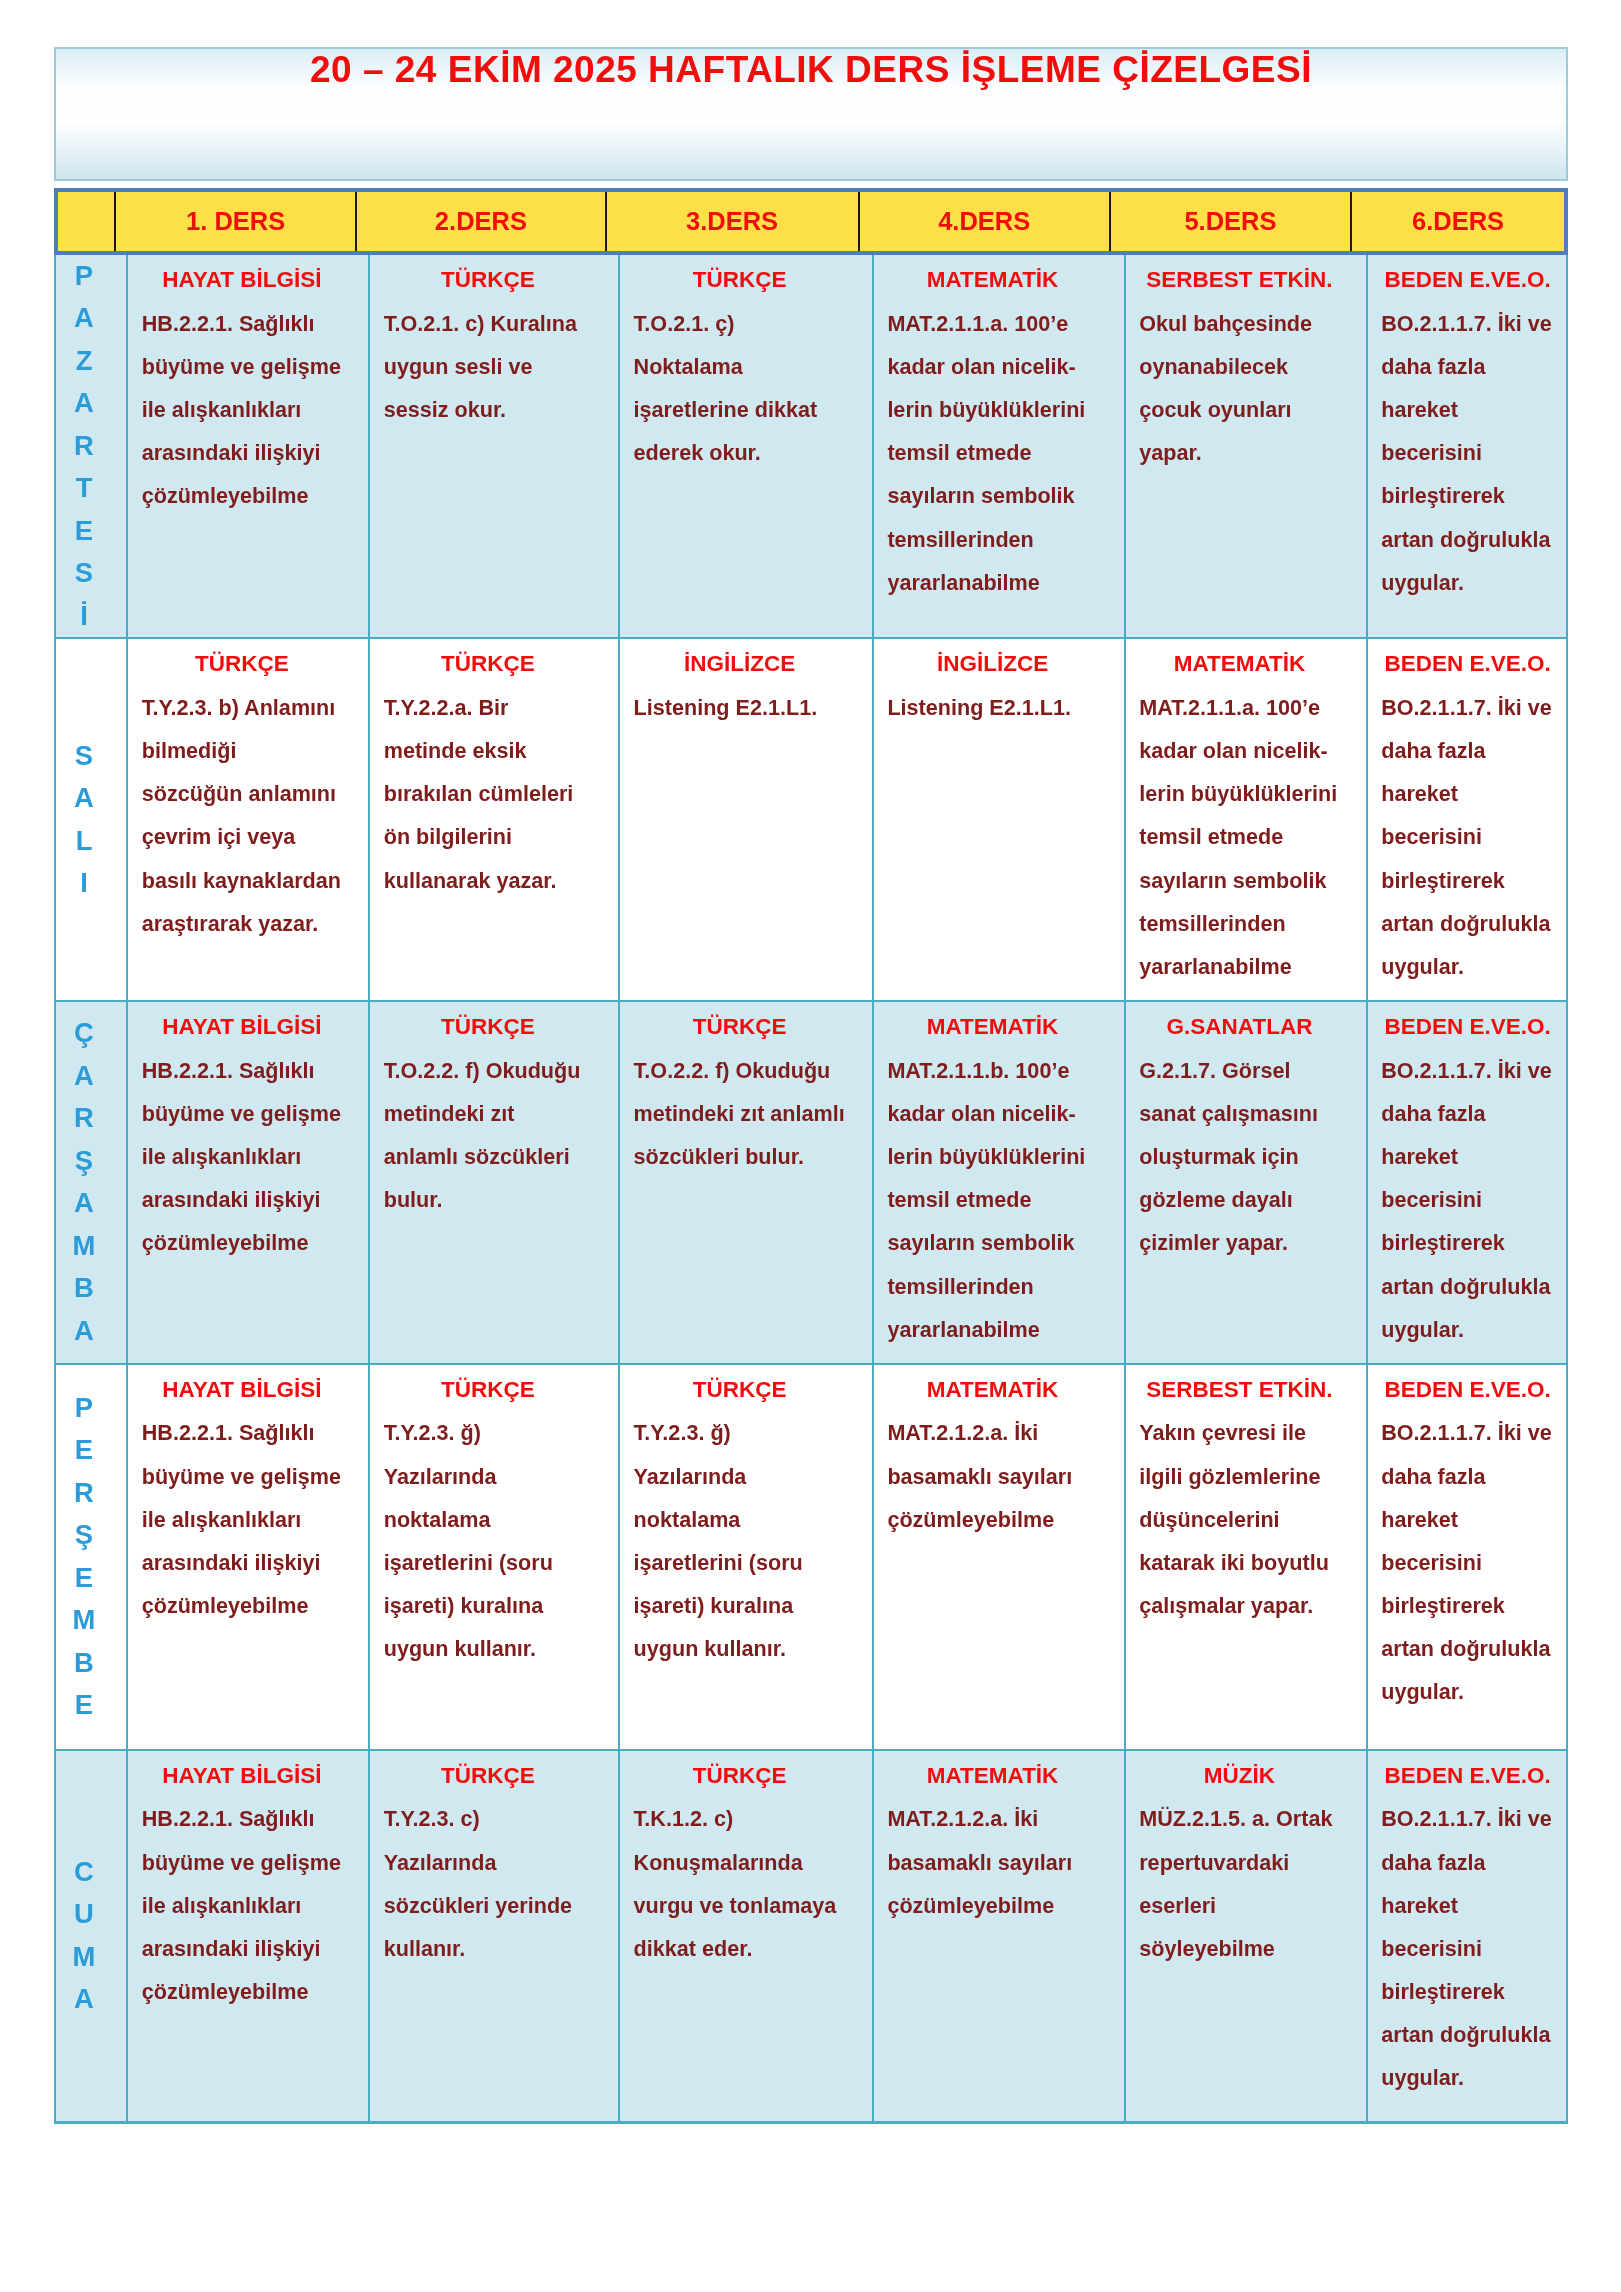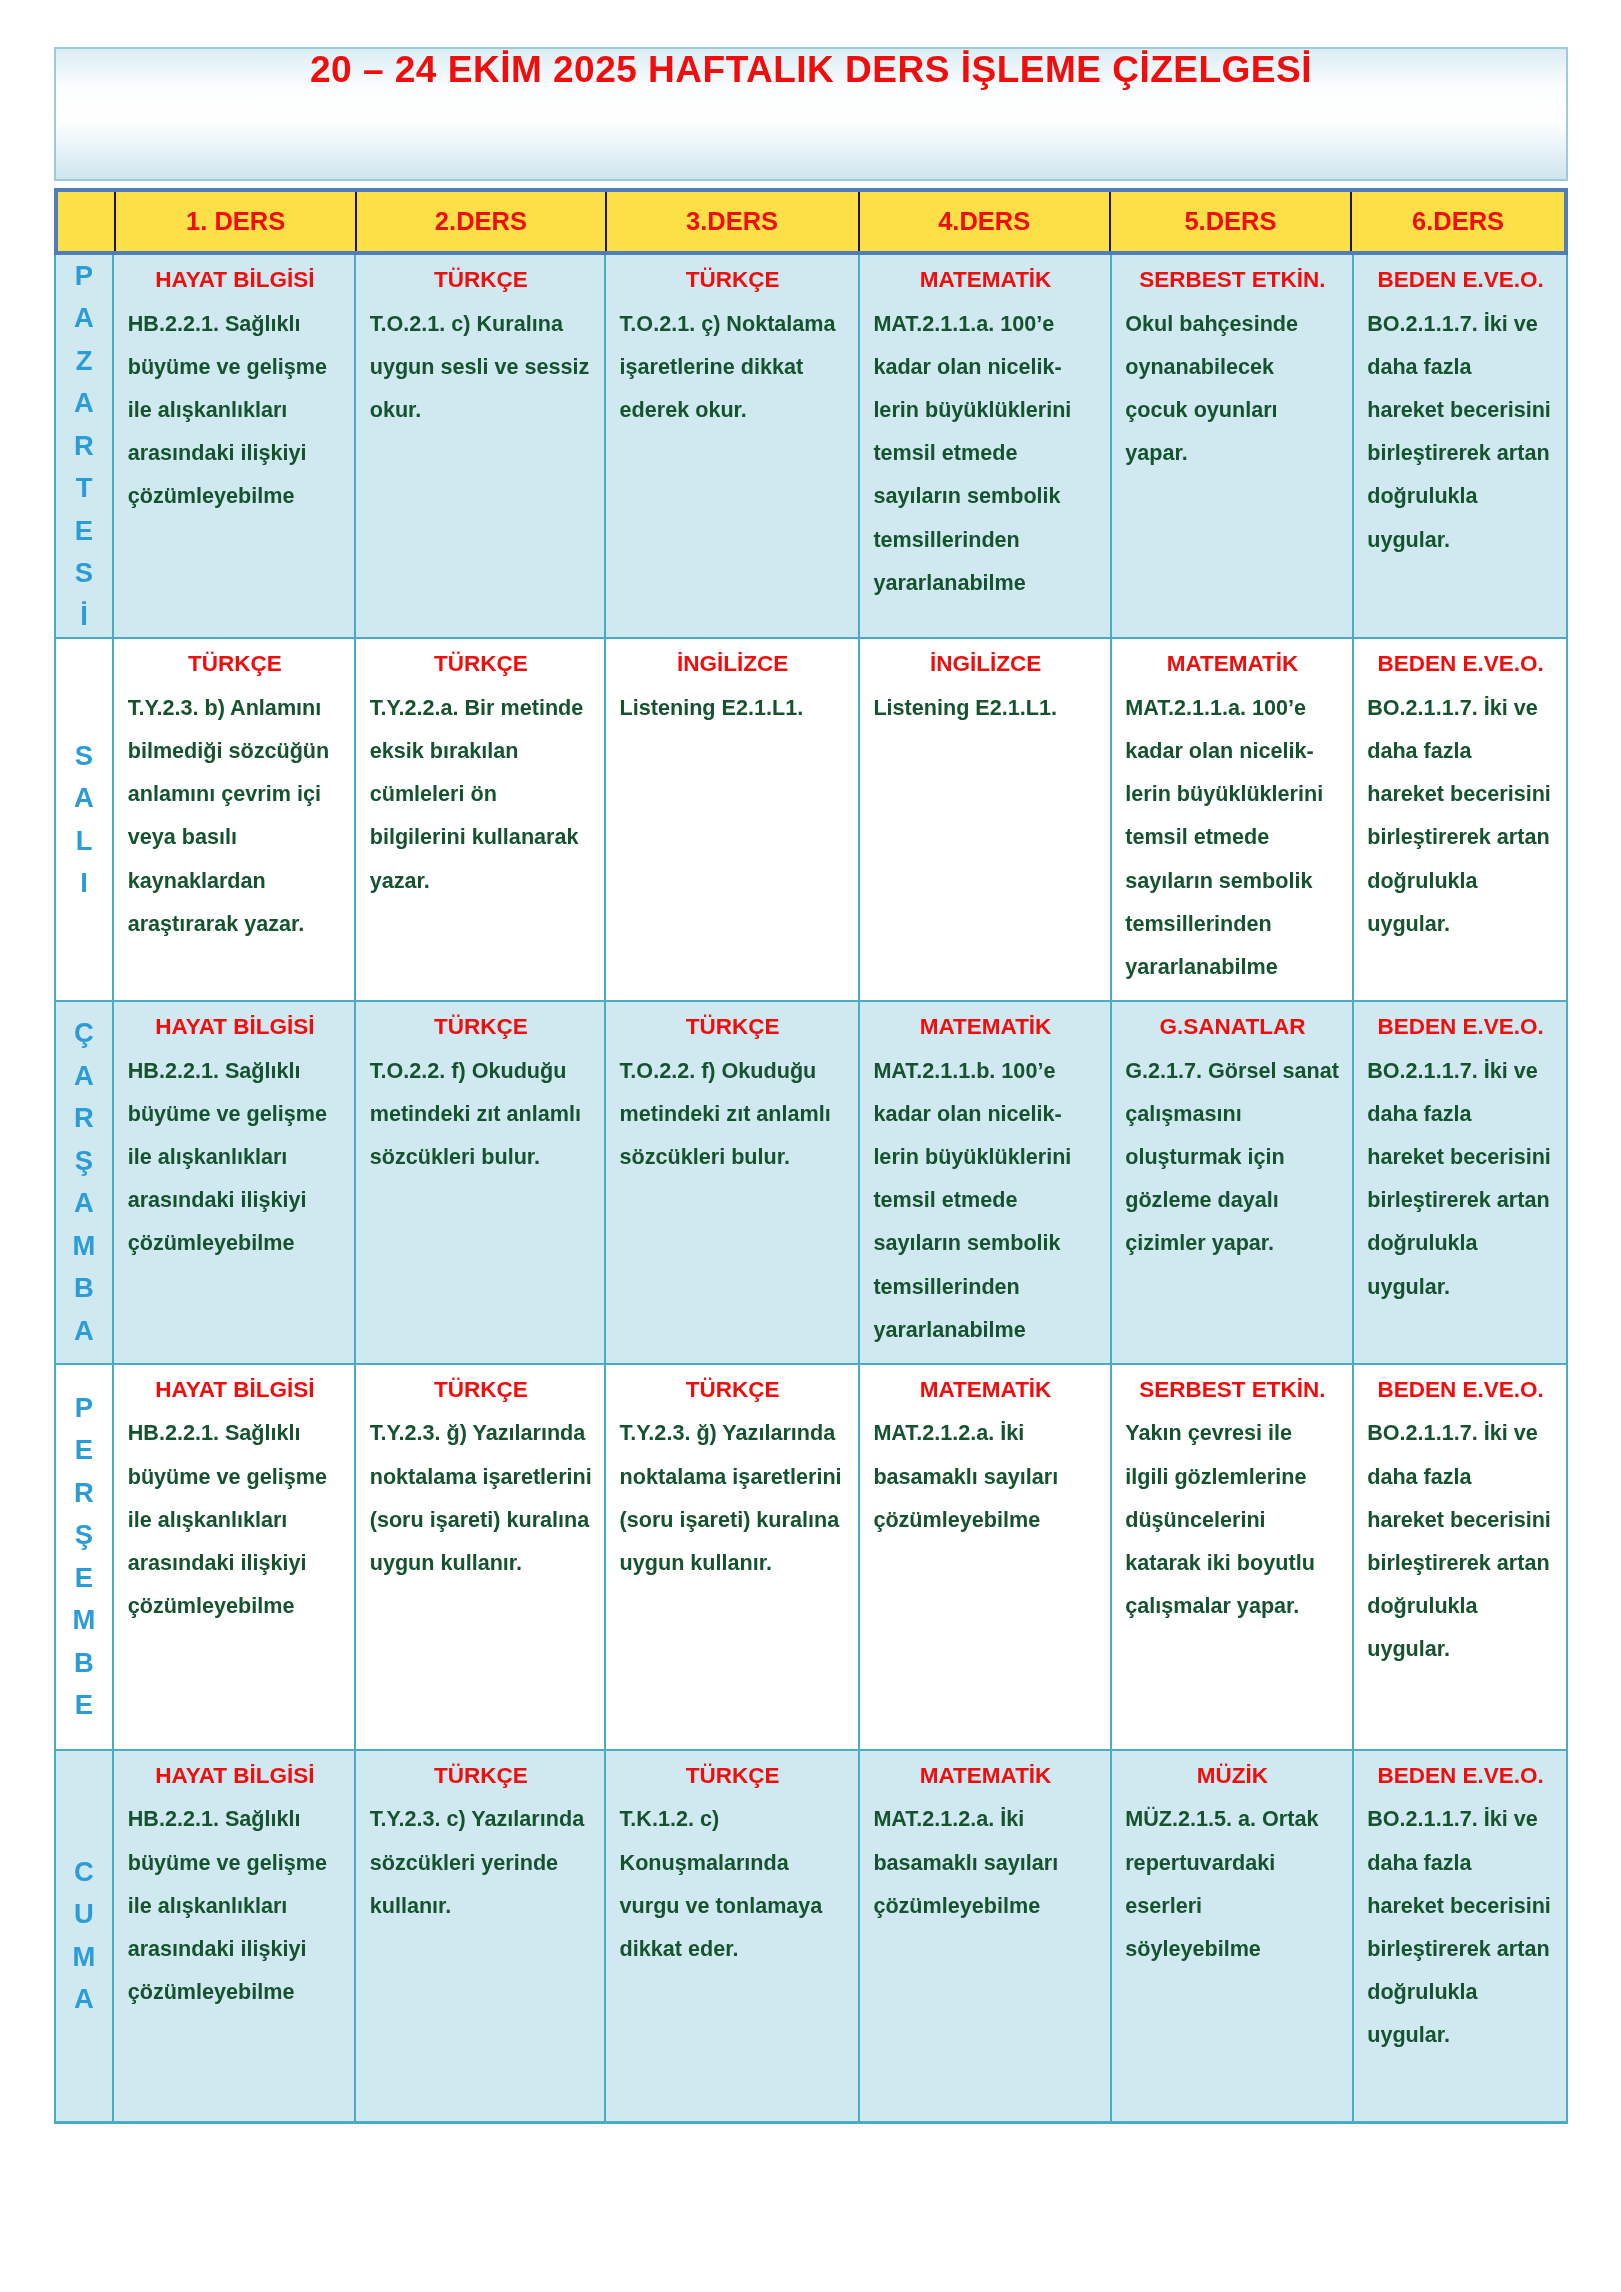--- a/index.html
+++ b/index.html
@@ -58,26 +58,27 @@
 
   .day-cell {
     display:flex; flex-direction:column; align-items:center; justify-content:center;
     color:#2b9cd8; font-weight:bold; font-size:27.4px; line-height:1.55;
     text-align:center;
   }
   .lesson-cell {
     border-left:2px solid #4aabc5;
     box-sizing:border-box;
     padding:3.9px 11.8px 11.8px 13.7px;
+    margin-left:14px;
   }
   .subject {
     text-align:center; color:#f20d0d; font-weight:bold; font-size:22.5px; line-height:1.9;
   }
   .desc {
-    color:#14532d; font-weight:bold; font-size:21.6px; line-height:2.0;
+    color:#7f1d1d; font-weight:bold; font-size:21.6px; line-height:2.0;
     text-align:left; word-wrap:break-word;
   }
 </style>
 </head>
 <body>
 
 <div class="sheet">
 
   <div class="title-box">
     <div class="title-text">20 – 24 EKİM 2025 HAFTALIK DERS İŞLEME ÇİZELGESİ</div>

